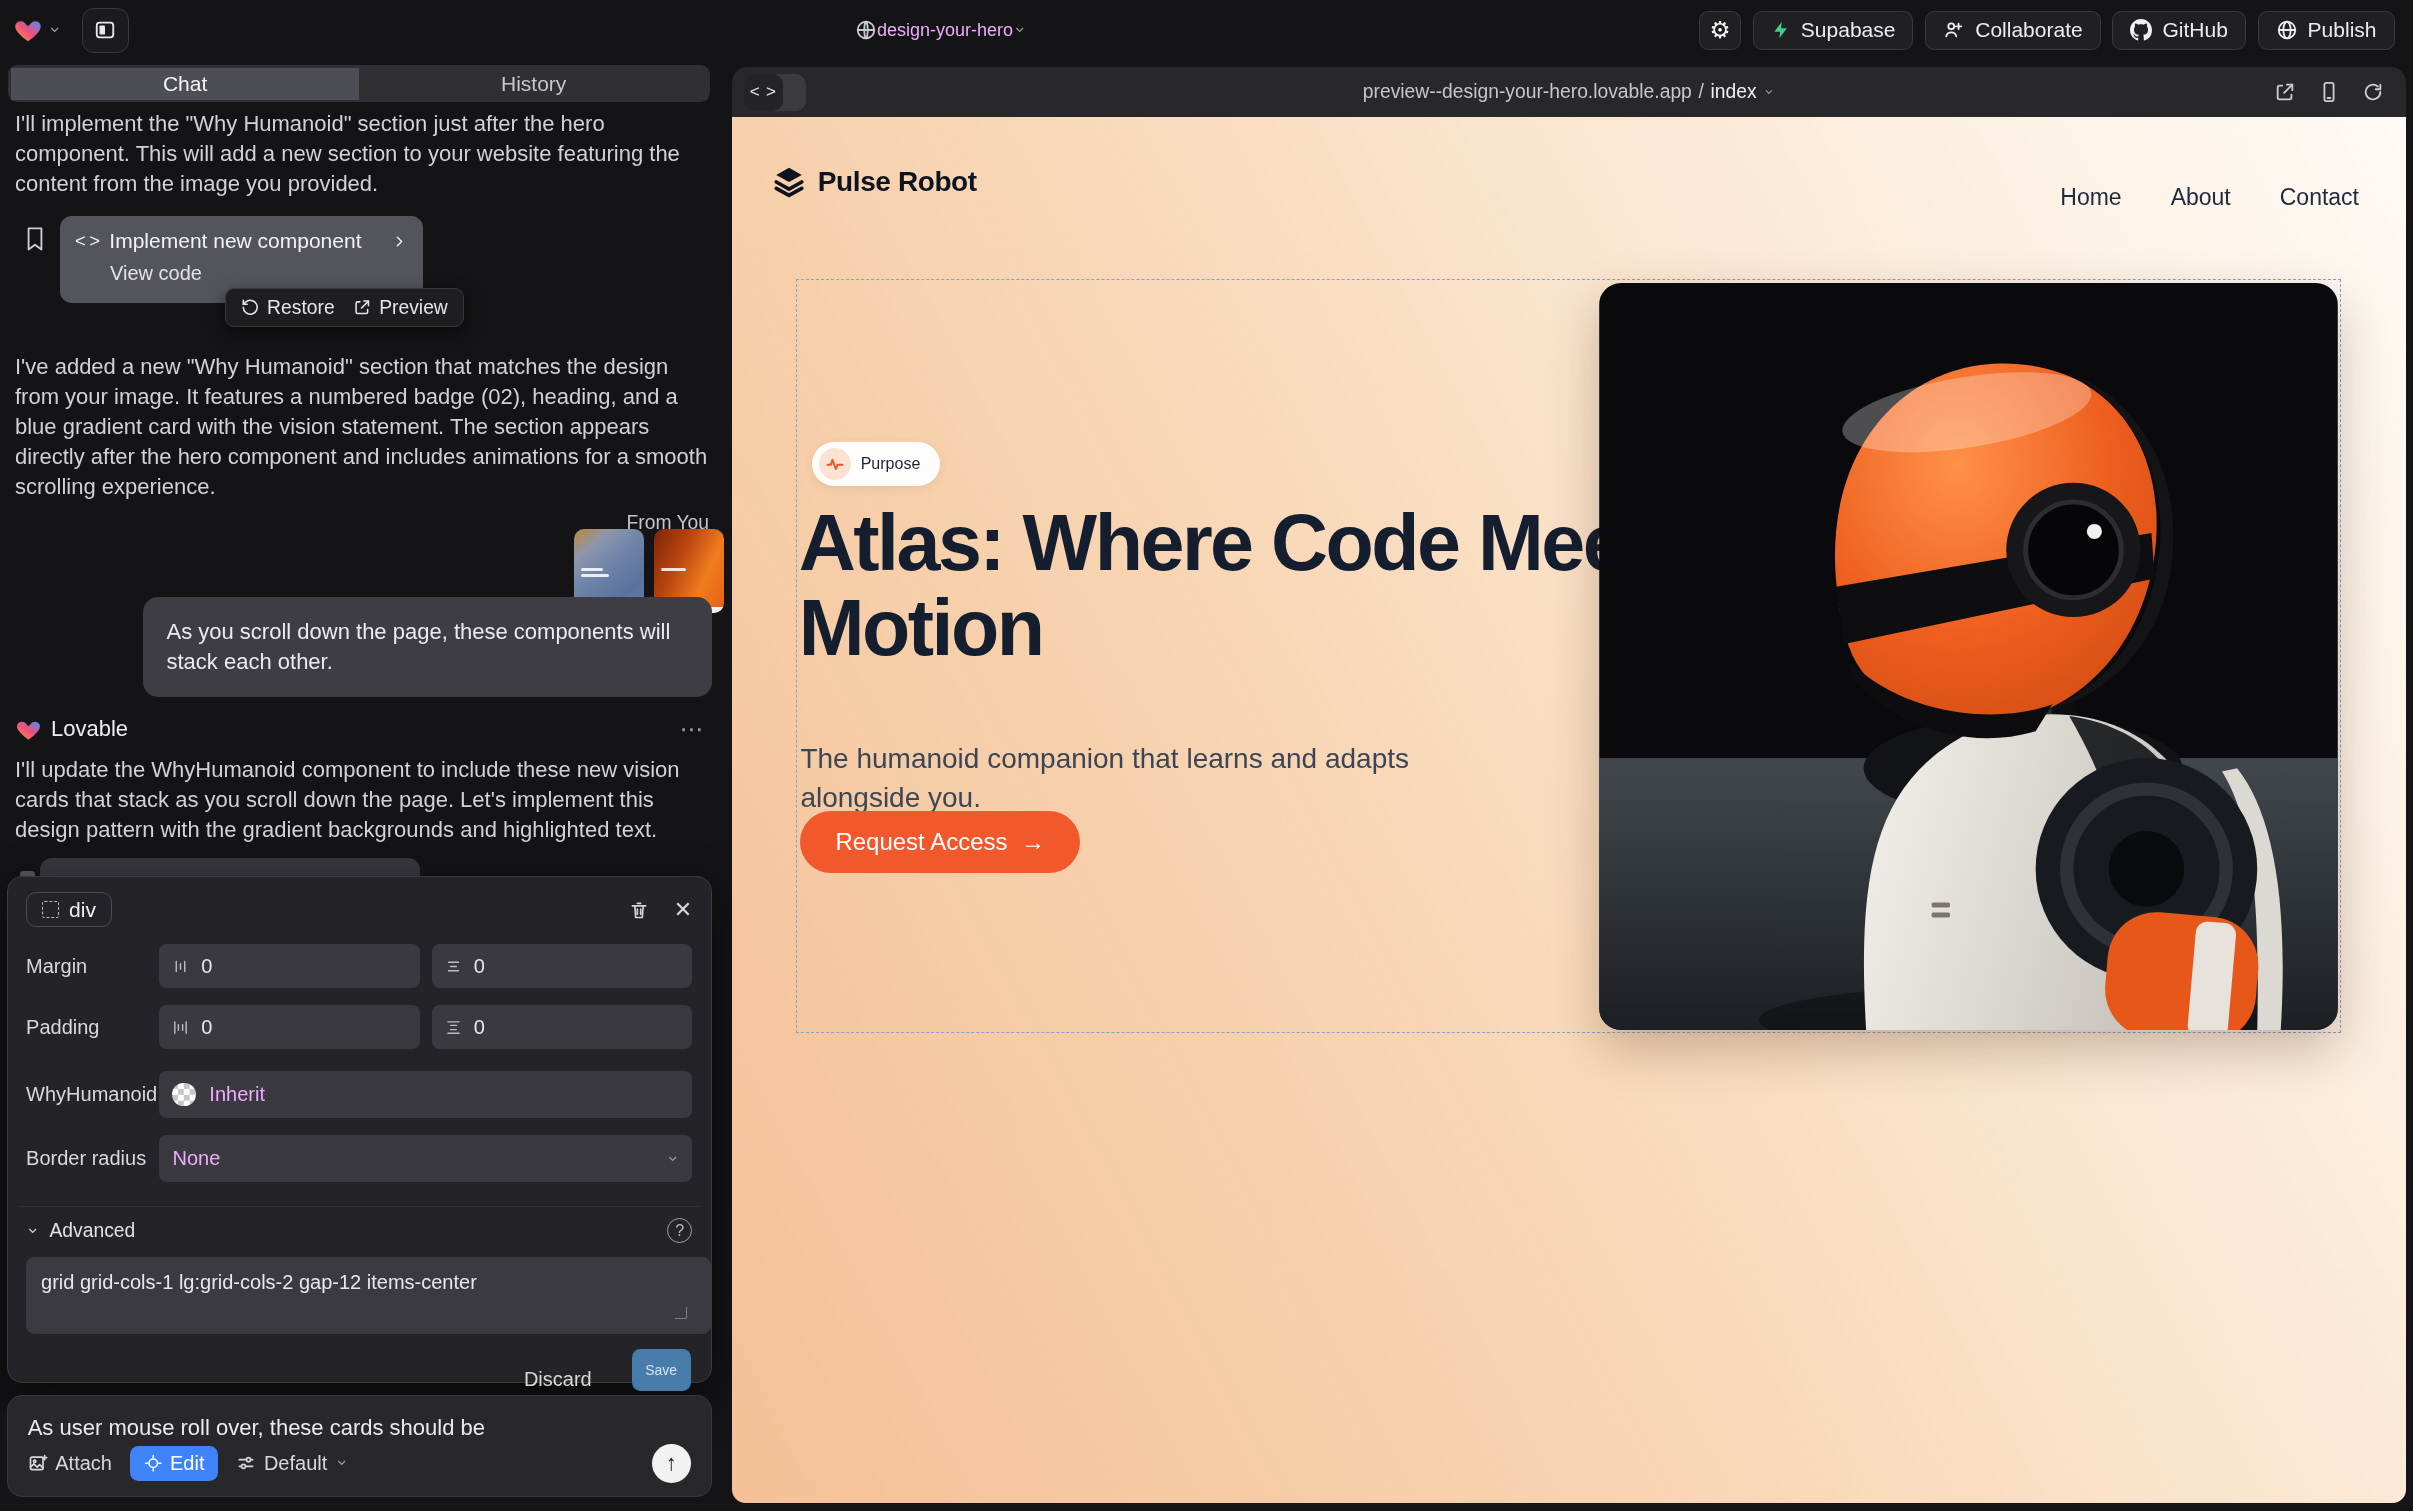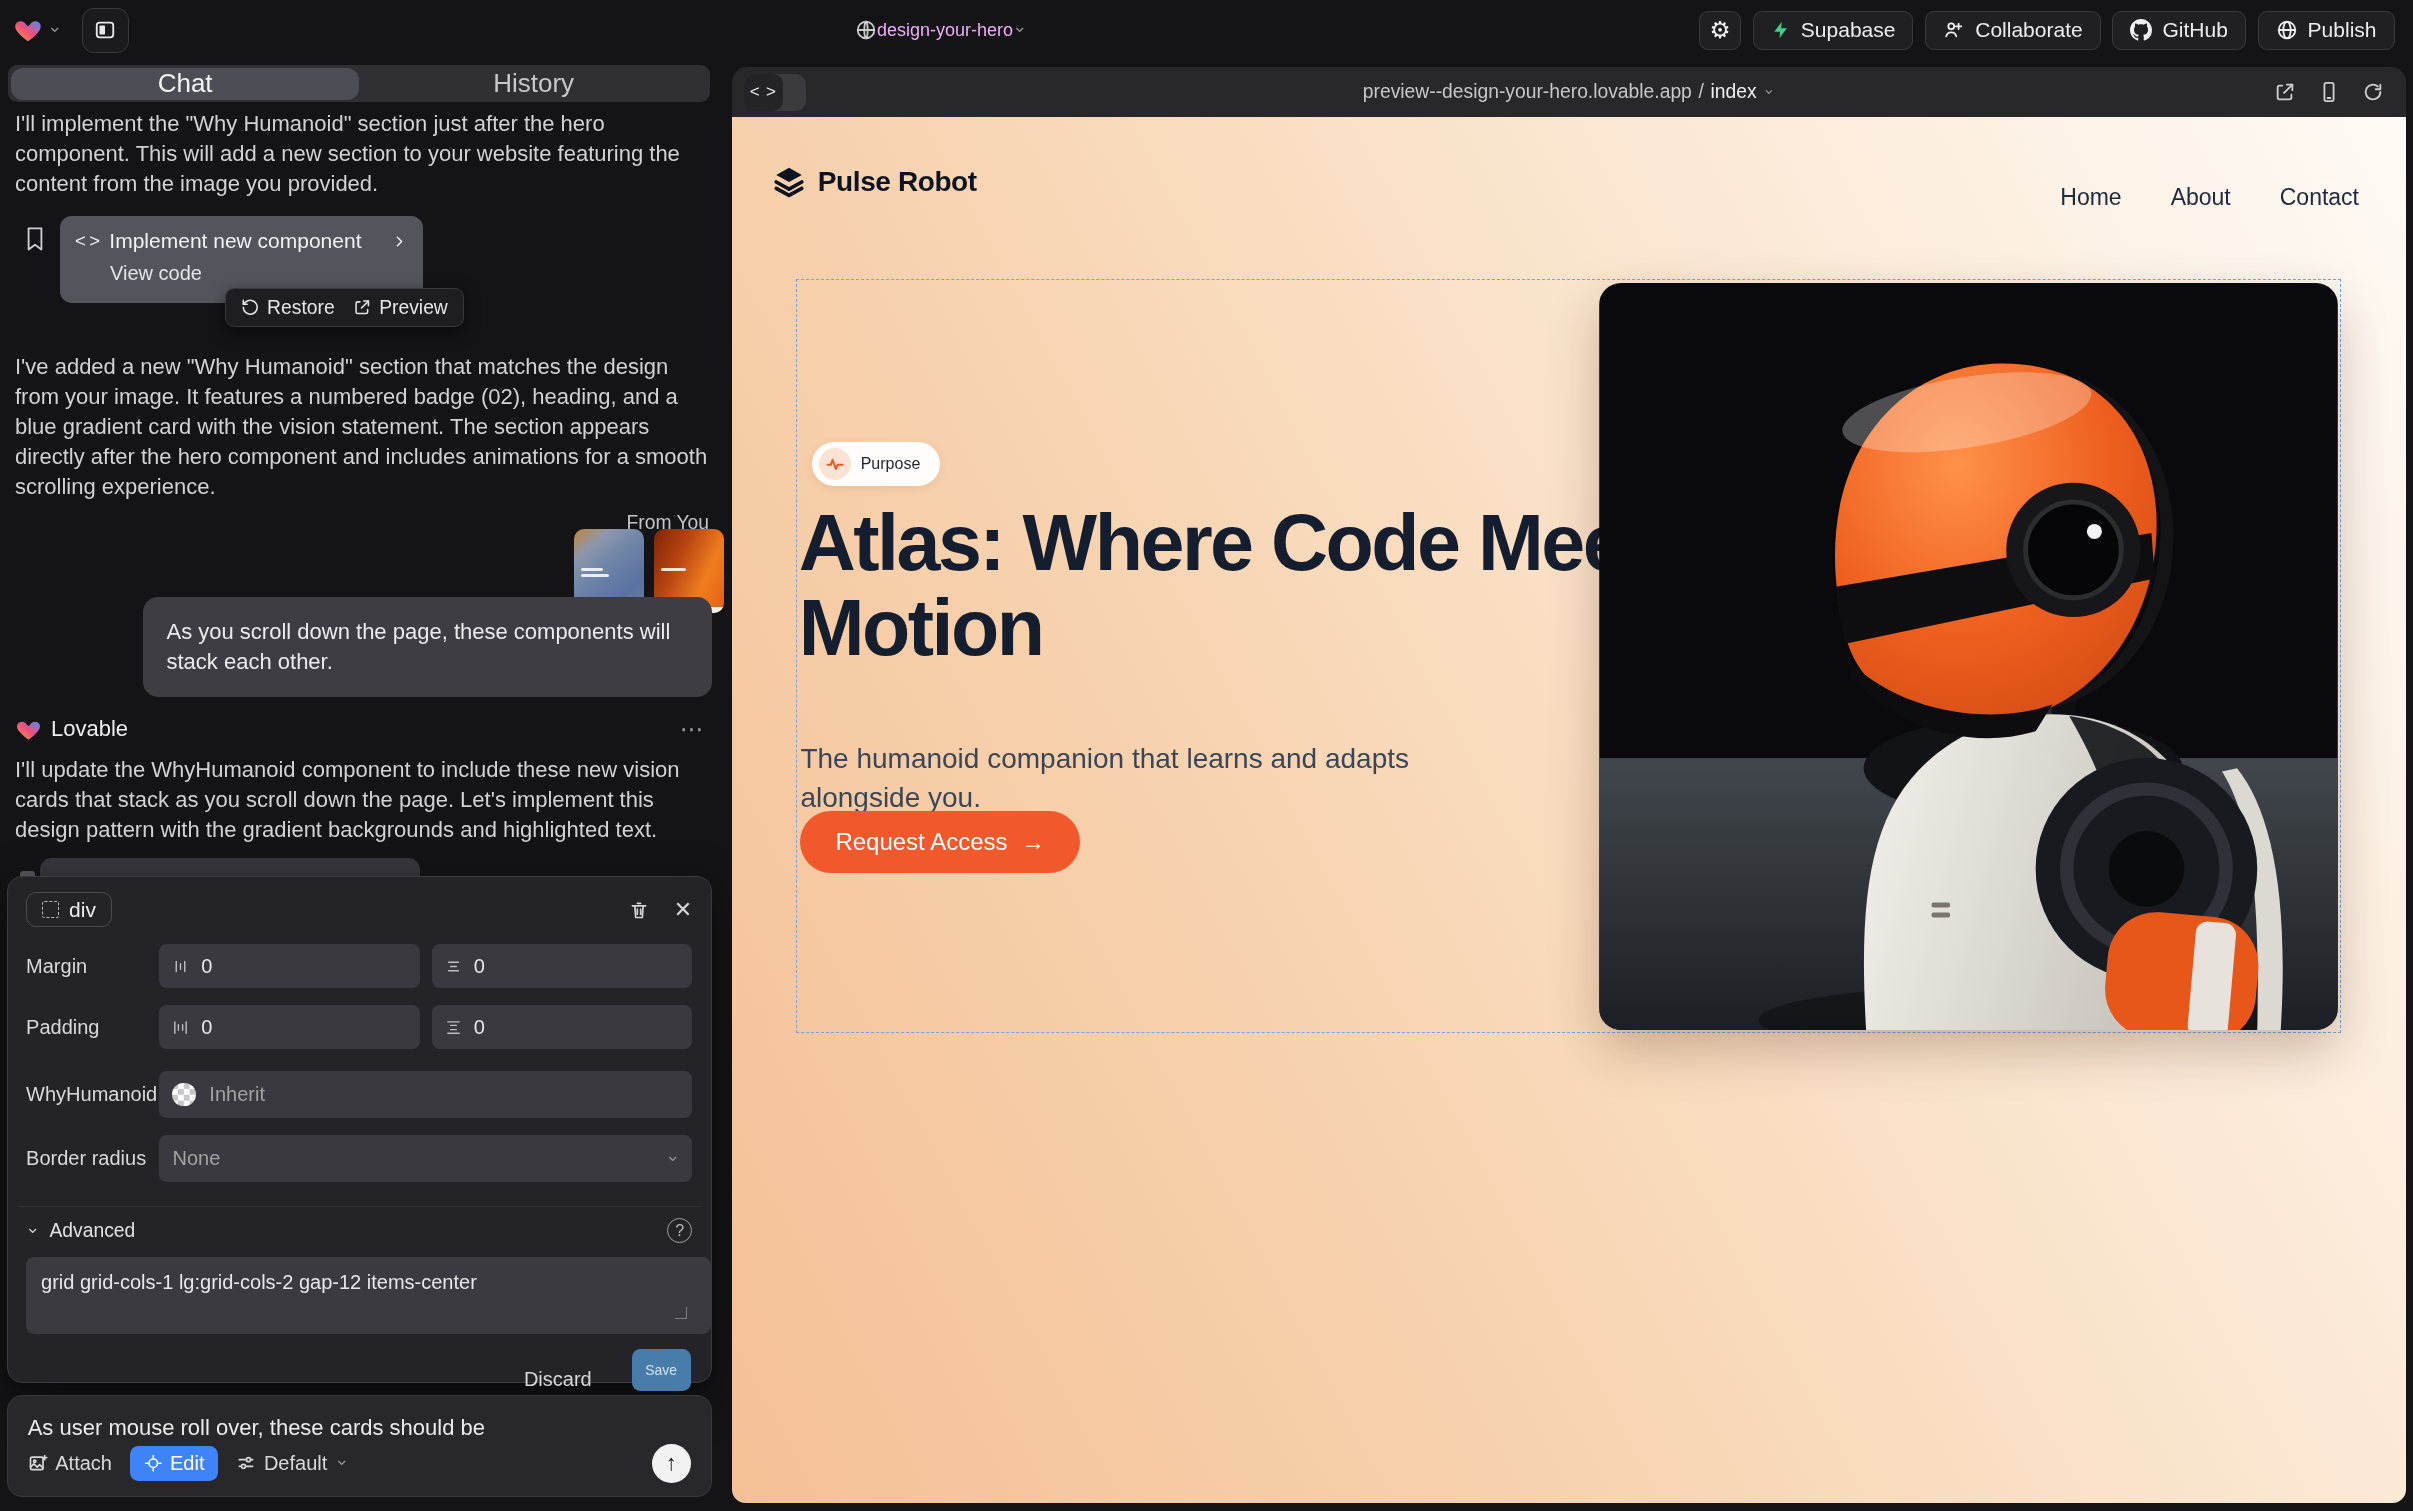--- a/index.html
+++ b/index.html
@@ -18,22 +18,22 @@
   .topbar-right { margin-left:auto; display:flex; align-items:center; gap:11.8px; padding-right:18.5px; }
   .tb-btn { height:39px; display:flex; align-items:center; gap:10px; padding:0 17px; background:#202023;
     border:0.8px solid #3a3a3e; border-radius:9.2px; color:#ededf0; font-size:21px; cursor:pointer; }
   .tb-icon-btn { width:42px; justify-content:center; padding:0; font-size:23.5px; color:#f2f2f2; }
   .icon-stroke { fill:none; stroke:currentColor; stroke-width:2; stroke-linecap:round; stroke-linejoin:round; }
 
   
   .sidebar { position:absolute; left:0; top:60px; width:719px; height:1451px; }
   .tabs { position:absolute; left:8.4px; top:5px; width:702px; height:37px; background:#2f2f34;
     border-radius:9.2px; display:flex; padding:2.5px; }
-  .tab { flex:1; display:flex; align-items:center; justify-content:center; font-size:26px; color:#c7c7cc;
-    border-radius:12px; cursor:pointer; }
+  .tab { flex:1; display:flex; align-items:center; justify-content:center; font-size:21px; color:#c7c7cc;
+    border-radius:0; cursor:pointer; }
   .tab.active { background:#4d4d55; color:#f4f4f6; }
   .msg { position:absolute; left:15px; width:694px; font-size:22px; line-height:30px; color:#d2d2d6; }
   .bm-icon { position:absolute; left:23.5px; top:165px; color:#cfcfd4; }
   .impl-card { position:absolute; left:60px; top:156px; width:363px; height:87px; background:#54545c;
     border-radius:11.8px; padding:13.4px 15px; cursor:pointer; }
   .impl-row1 { display:flex; align-items:center; gap:10px; color:#f2f2f4; font-size:21px; font-weight:500;}
   .impl-row1 .spacer { flex:1; }
   .impl-row2 { margin:8.4px 0 0 35px; font-size:20px; color:#e3e3e7; }
   .hover-tip { position:absolute; left:225px; top:228px; height:39px; background:#1e1e21; border:0.8px solid #39393d;
     border-radius:9.2px; display:flex; align-items:center; gap:18.5px; padding:0 15px;
@@ -63,21 +63,21 @@
     height:35px; padding:0 15px; font-size:21px; color:#f0f0f3; }
   .dashed-sq { width:17px; height:17px; border:1.7px dashed #b9b9bf; border-radius:2.5px; }
   .insp-actions { margin-left:auto; display:flex; align-items:center; gap:25px; color:#d6d6da; }
   .close-x { font-size:22px; cursor:pointer; }
   .insp-row { display:flex; align-items:center; margin-top:17px; padding:0 8.4px; }
   .insp-label { width:133px; font-size:20px; color:#d9d9dd; }
   .fields2 { display:flex; gap:11.8px; flex:1; }
   .field { height:44px; background:#39393f; border-radius:7.6px; display:flex; align-items:center; gap:11.8px;
     padding:0 13.4px; font-size:20px; color:#e8e8eb; flex:1; cursor:text; }
   .field-wide { flex:1; height:47px; background:#39393f; border-radius:7.6px; display:flex; align-items:center;
-    gap:13.4px; padding:0 13.4px; font-size:20px; color:#a3a3a3; cursor:pointer; }
+    gap:13.4px; padding:0 13.4px; font-size:20px; color:#f0abfc; cursor:pointer; }
   .checker { width:23.5px; height:23.5px; border-radius:50%;
     background:repeating-conic-gradient(#ffffff 0% 25%, #c7c7c9 0% 50%) 0 0/11.8px 11.8px; }
   .select-chev { margin-left:auto; }
   .advanced-row { display:flex; align-items:center; gap:10px; margin-top:23.5px; padding:11.8px 8.4px 0;
     border-top:0.8px solid #303036; font-size:19.3px; color:#e2e2e6; font-weight:500; }
   .help-circle { margin-left:auto; width:25px; height:25px; border:1.7px solid #9d9da3; border-radius:50%;
     display:flex; align-items:center; justify-content:center; font-size:16px; color:#b9b9bf; }
   .classes-box { display:block; margin:13.4px 8.4px 0; width:685px; height:77px; background:#3a3a40; border:none;
     border-radius:8.4px; resize:none; padding:13.4px 15px; font-family:"Liberation Sans",sans-serif;
     font-size:20px; color:#e8e8eb; line-height:25px; }

